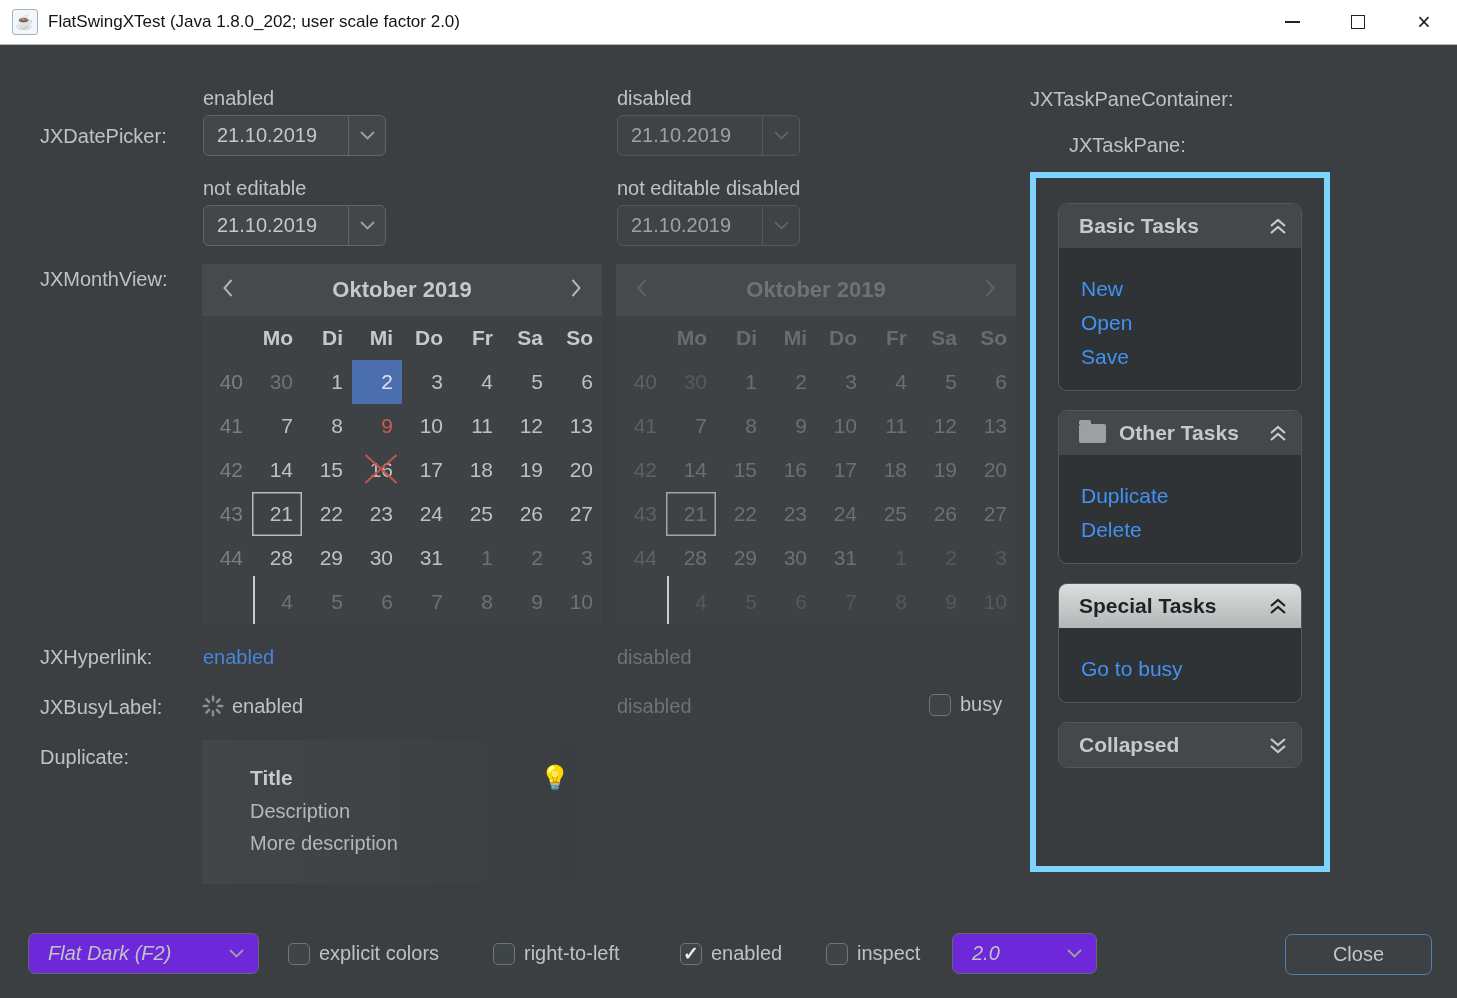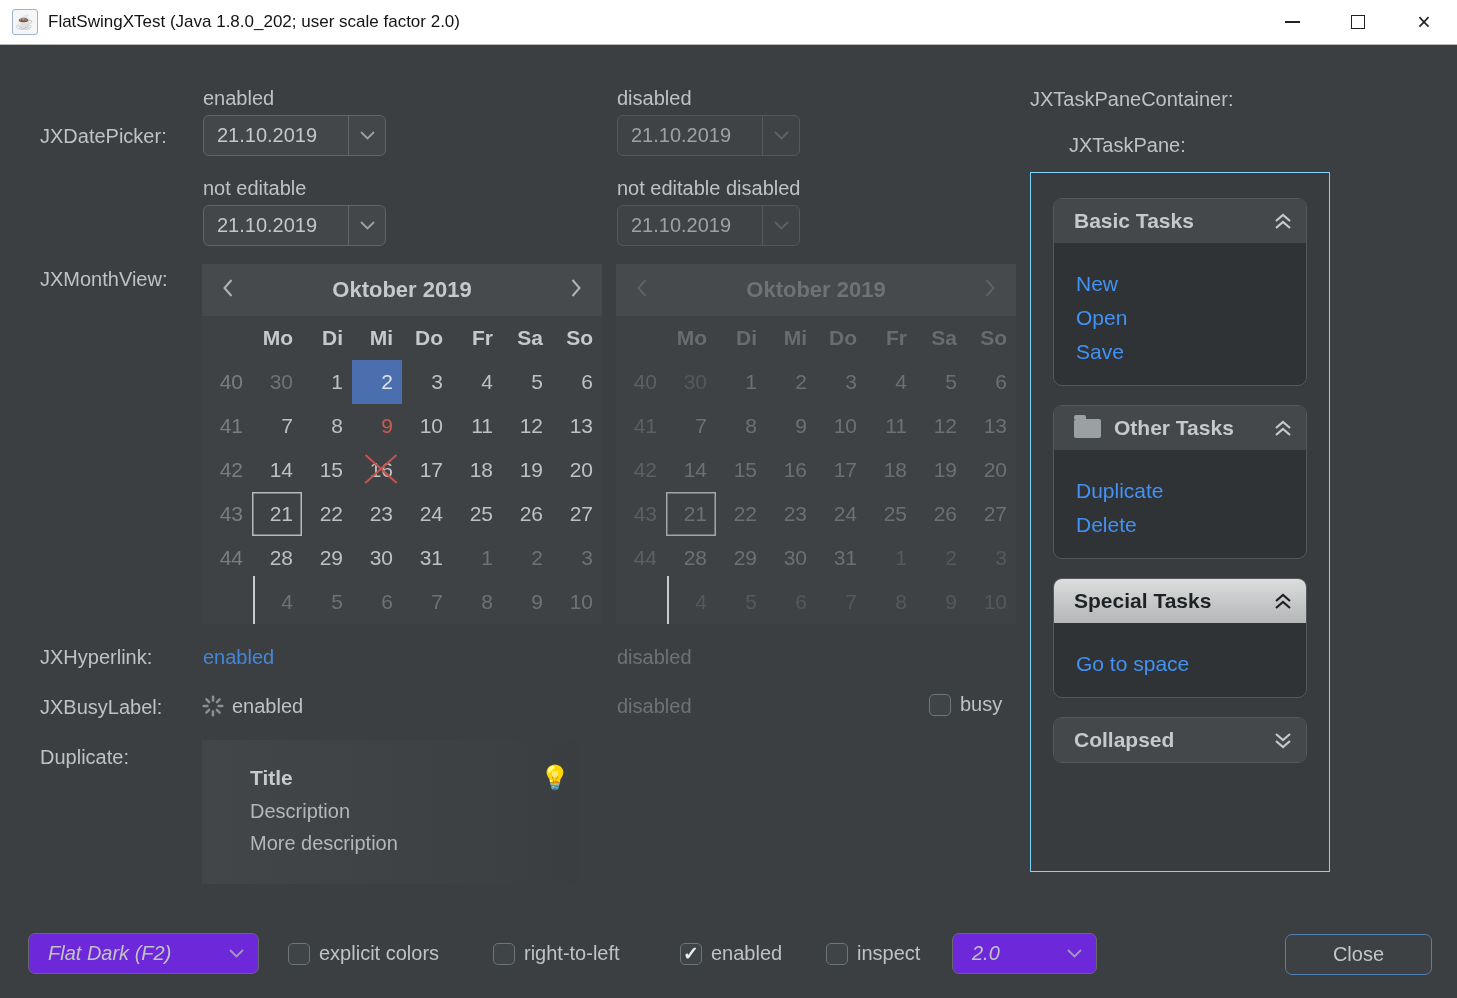--- a/index.html
+++ b/index.html
@@ -78,21 +78,21 @@
   
   .jxheader { position:absolute; left:202px; top:740px; width:376px; height:144px;
               background:linear-gradient(90deg,#424648 0%, #3e4143 70%, #3b3e40 100%); }
   .jxh-title { position:absolute; left:48px; top:26px; font-size:21px; font-weight:bold; color:#c6c9cb; }
   .jxh-desc { position:absolute; left:48px; top:60px; font-size:20px; color:#b4b7b9; }
   .jxh-more { position:absolute; left:48px; top:92px; font-size:20px; color:#b4b7b9; }
   .jxh-bulb { position:absolute; right:8px; top:24px; font-size:24px; }
 
   
   .tp-container { position:absolute; left:1030px; top:172px; width:300px; height:700px;
-                  background:#393c3e; border:1px solid #7dd3fc; padding:25px 22px 0 22px; }
+                  background:#393c3e; border:6px solid #7dd3fc; padding:25px 22px 0 22px; }
   .taskpane { border:1px solid #54585a; border-radius:9px; margin-bottom:19px; overflow:hidden; background:#303335; }
   .tp-header { height:44px; background:#45484b; color:#c6c9cb; display:flex; align-items:center;
                padding:0 14px 0 20px; font-size:21px; font-weight:bold; }
   .taskpane.light .tp-header { background:linear-gradient(#dcdddd,#b4b6b7); color:#1f2224; }
   .taskpane.collapsed { background:#45484b; }
   .tp-title { flex:1; }
   .tp-chev { display:flex; align-items:center; }
   .tp-body { padding:24px 0 16px 22px; display:flex; flex-direction:column; }
   .tp-link { font-size:21px; color:#4292f4; line-height:34px; }
   .tp-folder { width:27px; height:19px; background:#9ba0a2; border-radius:2px; position:relative; margin-right:13px; }
@@ -383,21 +383,21 @@
         <div class="tp-header">
           <span class="tp-title">Special Tasks</span>
           <span class="tp-chev">
             <svg width="18" height="17" viewBox="0 0 18 17">
               <polyline points="2,8 9,2 16,8" fill="none" stroke="currentColor" stroke-width="2.2"></polyline>
               <polyline points="2,15 9,9 16,15" fill="none" stroke="currentColor" stroke-width="2.2"></polyline>
             </svg>
           </span>
         </div>
         <div class="tp-body">
-          <span class="tp-link">Go to space</span>
+          <span class="tp-link">Go to busy</span>
         </div>
       </div>
       <div class="taskpane collapsed">
         <div class="tp-header">
           <span class="tp-title">Collapsed</span>
           <span class="tp-chev">
             <svg width="18" height="17" viewBox="0 0 18 17">
               <polyline points="2,2 9,8 16,2" fill="none" stroke="currentColor" stroke-width="2.2"></polyline>
               <polyline points="2,9 9,15 16,9" fill="none" stroke="currentColor" stroke-width="2.2"></polyline>
             </svg>

